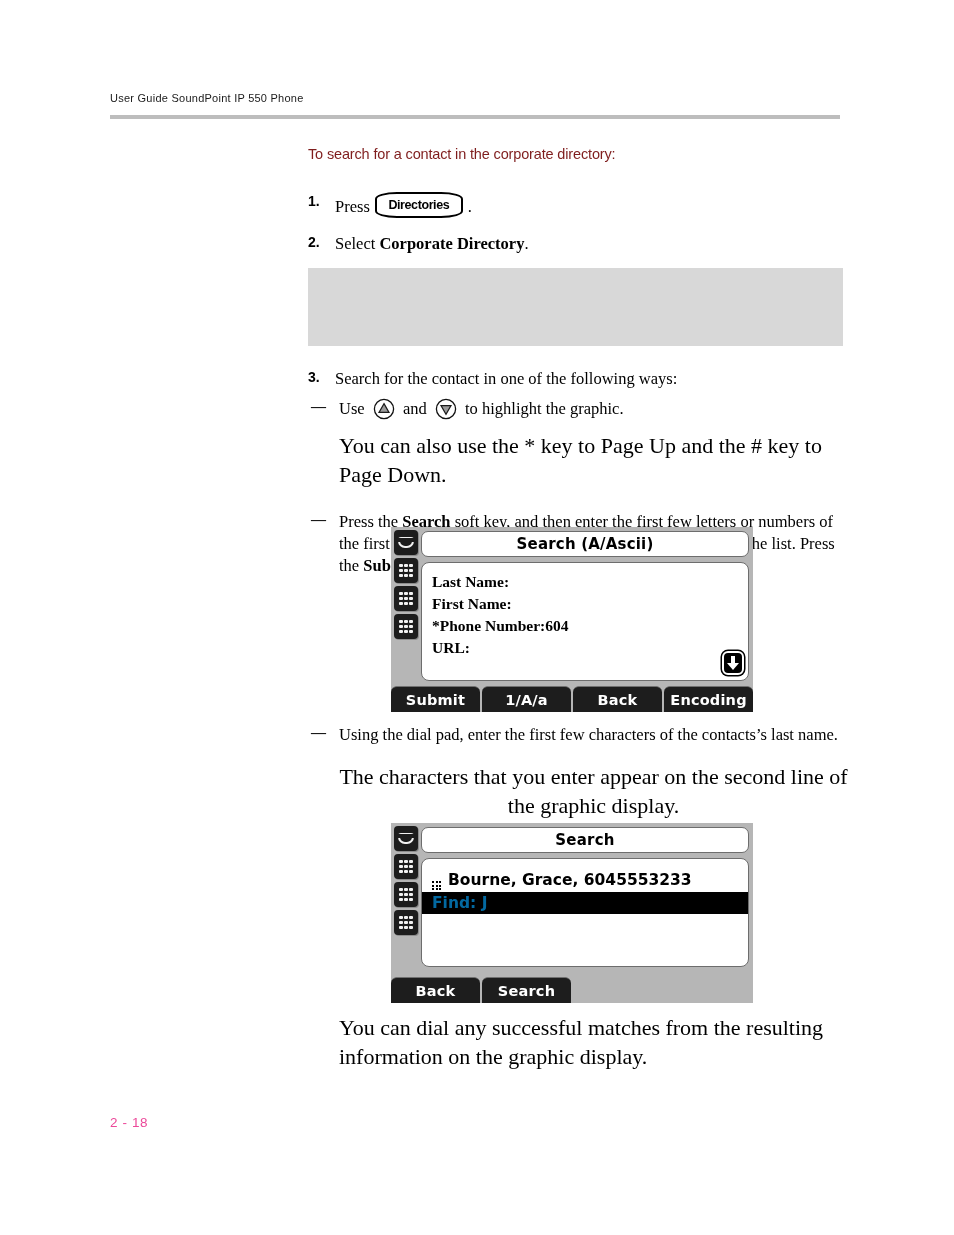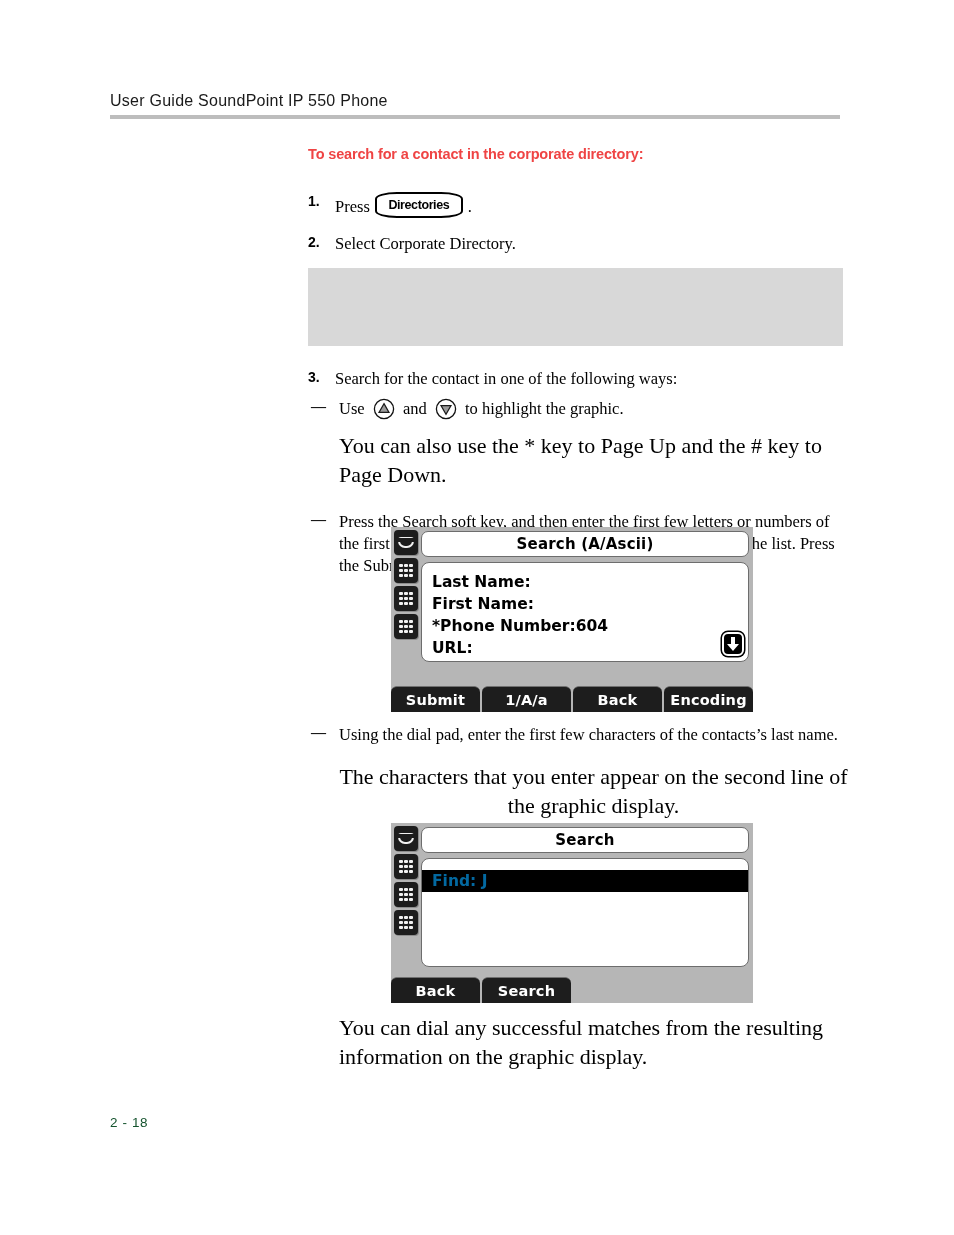--- a/index.html
+++ b/index.html
@@ -18,21 +18,21 @@
 
   
   .page-header {
     position: absolute;
     left: 110px;
     top: 92px;
     width: 730px;
   }
   .header-text {
     font-family: "Liberation Sans", sans-serif;
-    font-size: 16px;
+    font-size: 11px;
     letter-spacing: 0.25px;
     color: #1a1a1a;
     white-space: nowrap;
   }
   .header-rule {
     position: absolute;
     left: 110px;
     top: 115px;
     width: 730px;
     height: 4px;
@@ -42,24 +42,24 @@
   
   .content {
     position: absolute;
     left: 308px;
     top: 146px;
     width: 540px;
   }
 
   .heading {
     font-family: "Liberation Sans", sans-serif;
-    font-weight: bold;
+    font-weight: normal;
     font-size: 14.5px;
     letter-spacing: -0.15px;
-    color: #ef4444;
+    color: #7f1d1d;
     margin: 0 0 30px 0;
   }
 
   
   .step {
     position: relative;
     padding-left: 27px;
     font-size: 16.5px;
     line-height: 1.32;
     margin-bottom: 15px;
@@ -67,21 +67,21 @@
   .step-num {
     position: absolute;
     left: 0;
     top: 0;
     font-family: "Liberation Sans", sans-serif;
     font-weight: bold;
     font-size: 14px;
   }
   .step-body { display: block; }
 
-  b, .bold { font-weight: normal; }
+  b, .bold { font-weight: bold; }
 
   
   .hardkey {
     display: inline-block;
     position: relative;
     vertical-align: -6px;
     margin: 0 5px;
     width: 88px;
     height: 26px;
   }
@@ -310,21 +310,21 @@
   }
 
   
   .page-number {
     position: absolute;
     left: 110px;
     top: 1115px;
     font-family: "Liberation Sans", sans-serif;
     font-size: 13.5px;
     letter-spacing: 0.6px;
-    color: #14532d;
+    color: #ec4899;
   }
 </style>
 </head>
 <body>
 
 <div class="page-header">
   <div class="header-text">User Guide SoundPoint IP 550 Phone</div>
 </div>
 <div class="header-rule"></div>
 
@@ -409,21 +409,21 @@
           <i></i>
           <i></i>
           <i></i>
           <i></i>
           <i></i>
         </span>
       </div>
   </div>
   <div class="lcd-inner">
     <div class="lcd-title">Search (A/Ascii)</div>
-    <div class="lcd-panel" style="height:100px; padding-top:8px;">
+    <div class="lcd-panel" style="height:119px; padding-top:8px;font-family:Liberation Serif, serif;">
       <div class="lcd-line">Last Name:</div>
       <div class="lcd-line">First Name:</div>
       <div class="lcd-line">*Phone Number:604</div>
       <div class="lcd-line">URL:</div>
       <div class="scroll-arrow"></div>
     </div>
   </div>
   <div class="softkeys">
     <div class="softkey">Submit</div>
     <div class="softkey">1/A/a</div>
@@ -481,20 +481,31 @@
           <i></i>
           <i></i>
           <i></i>
           <i></i>
         </span>
       </div>
   </div>
   <div class="lcd-inner">
     <div class="lcd-title">Search</div>
     <div class="lcd-panel" style="height:109px; padding-top:10px;">
+      <div class="lcd-line"><span class="kp">
+            <i></i>
+            <i></i>
+            <i></i>
+            <i></i>
+            <i></i>
+            <i></i>
+            <i></i>
+            <i></i>
+            <i></i>
+          </span><span>Bourne, Grace, 6045553233</span></div>
       <div class="lcd-line inverse">Find: J</div>
     </div>
   </div>
   <div class="softkeys">
     <div class="softkey">Back</div>
     <div class="softkey">Search</div>
     <div class="softkey blank"></div>
     <div class="softkey blank"></div>
   </div>
 </div>

